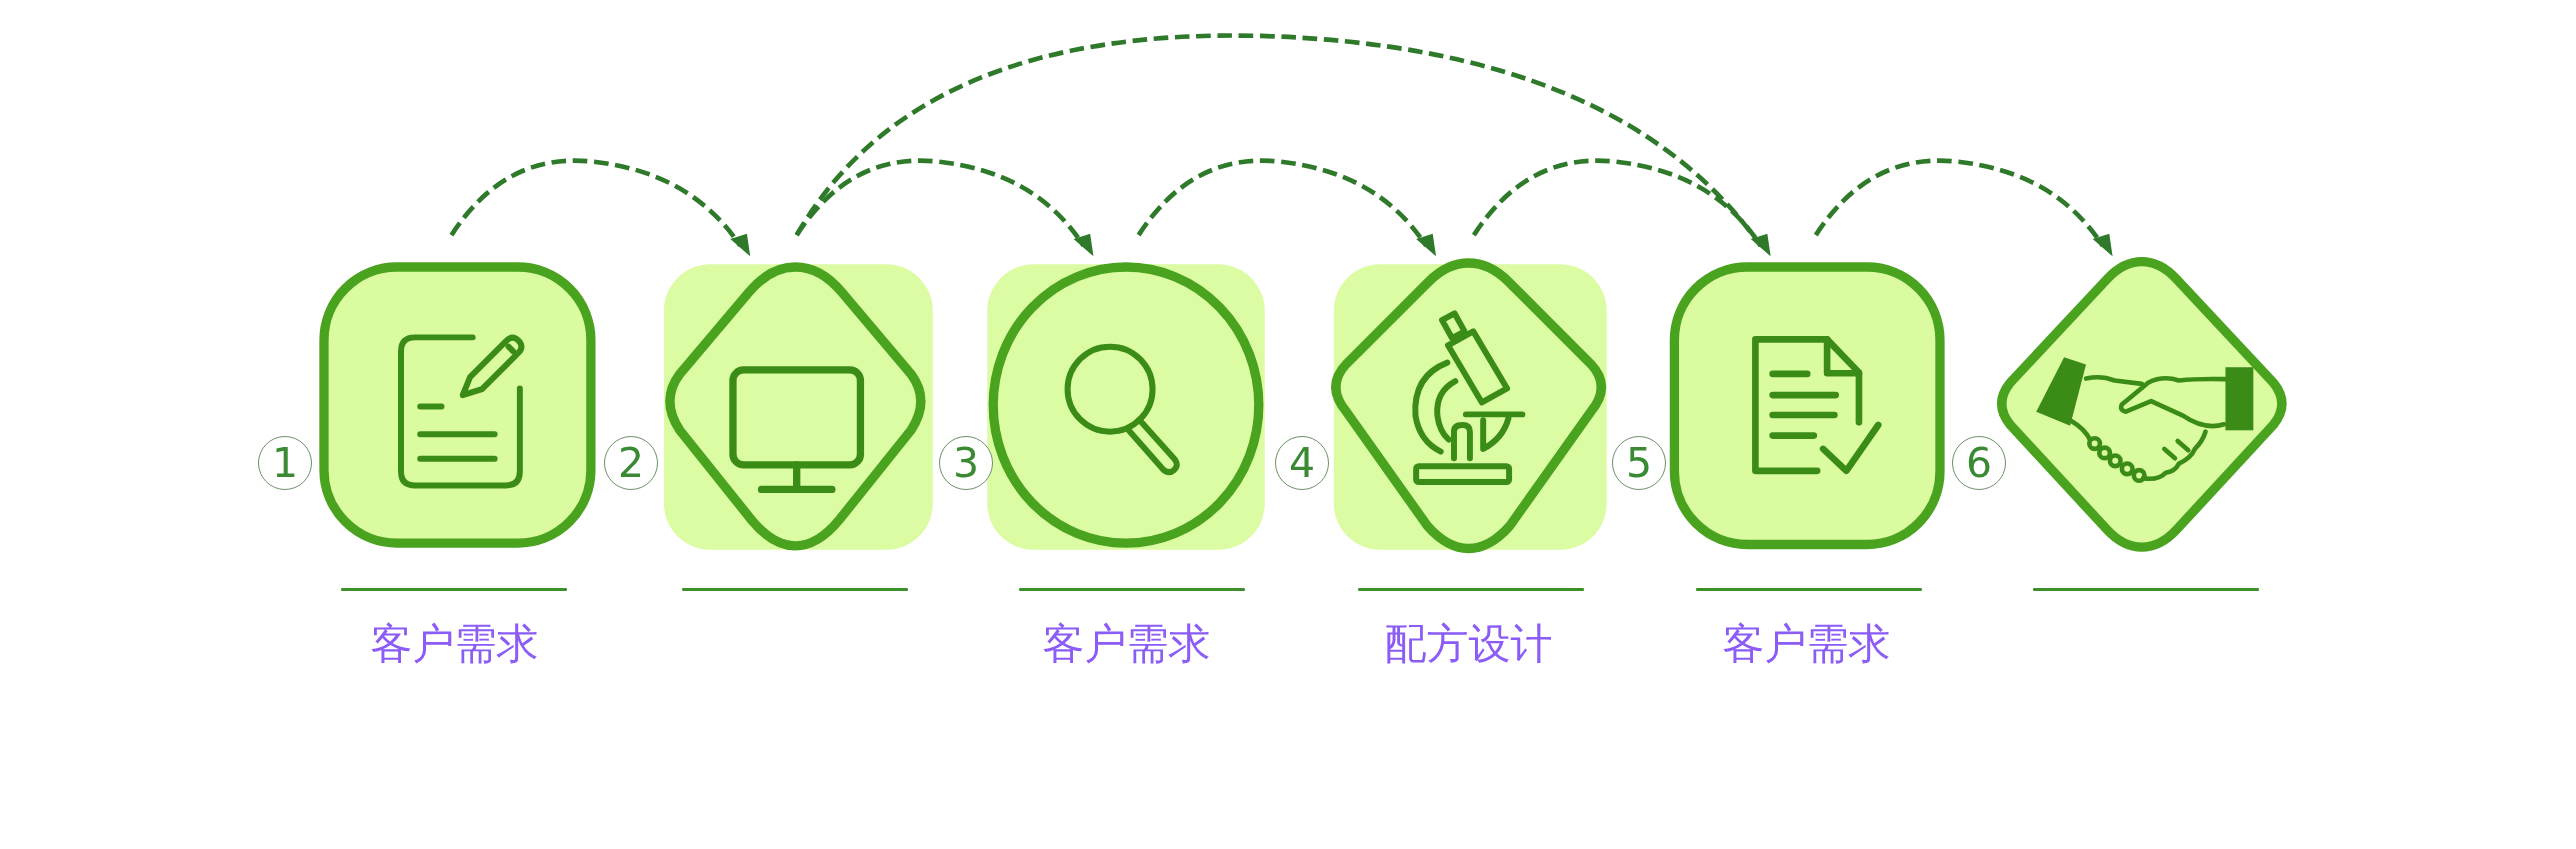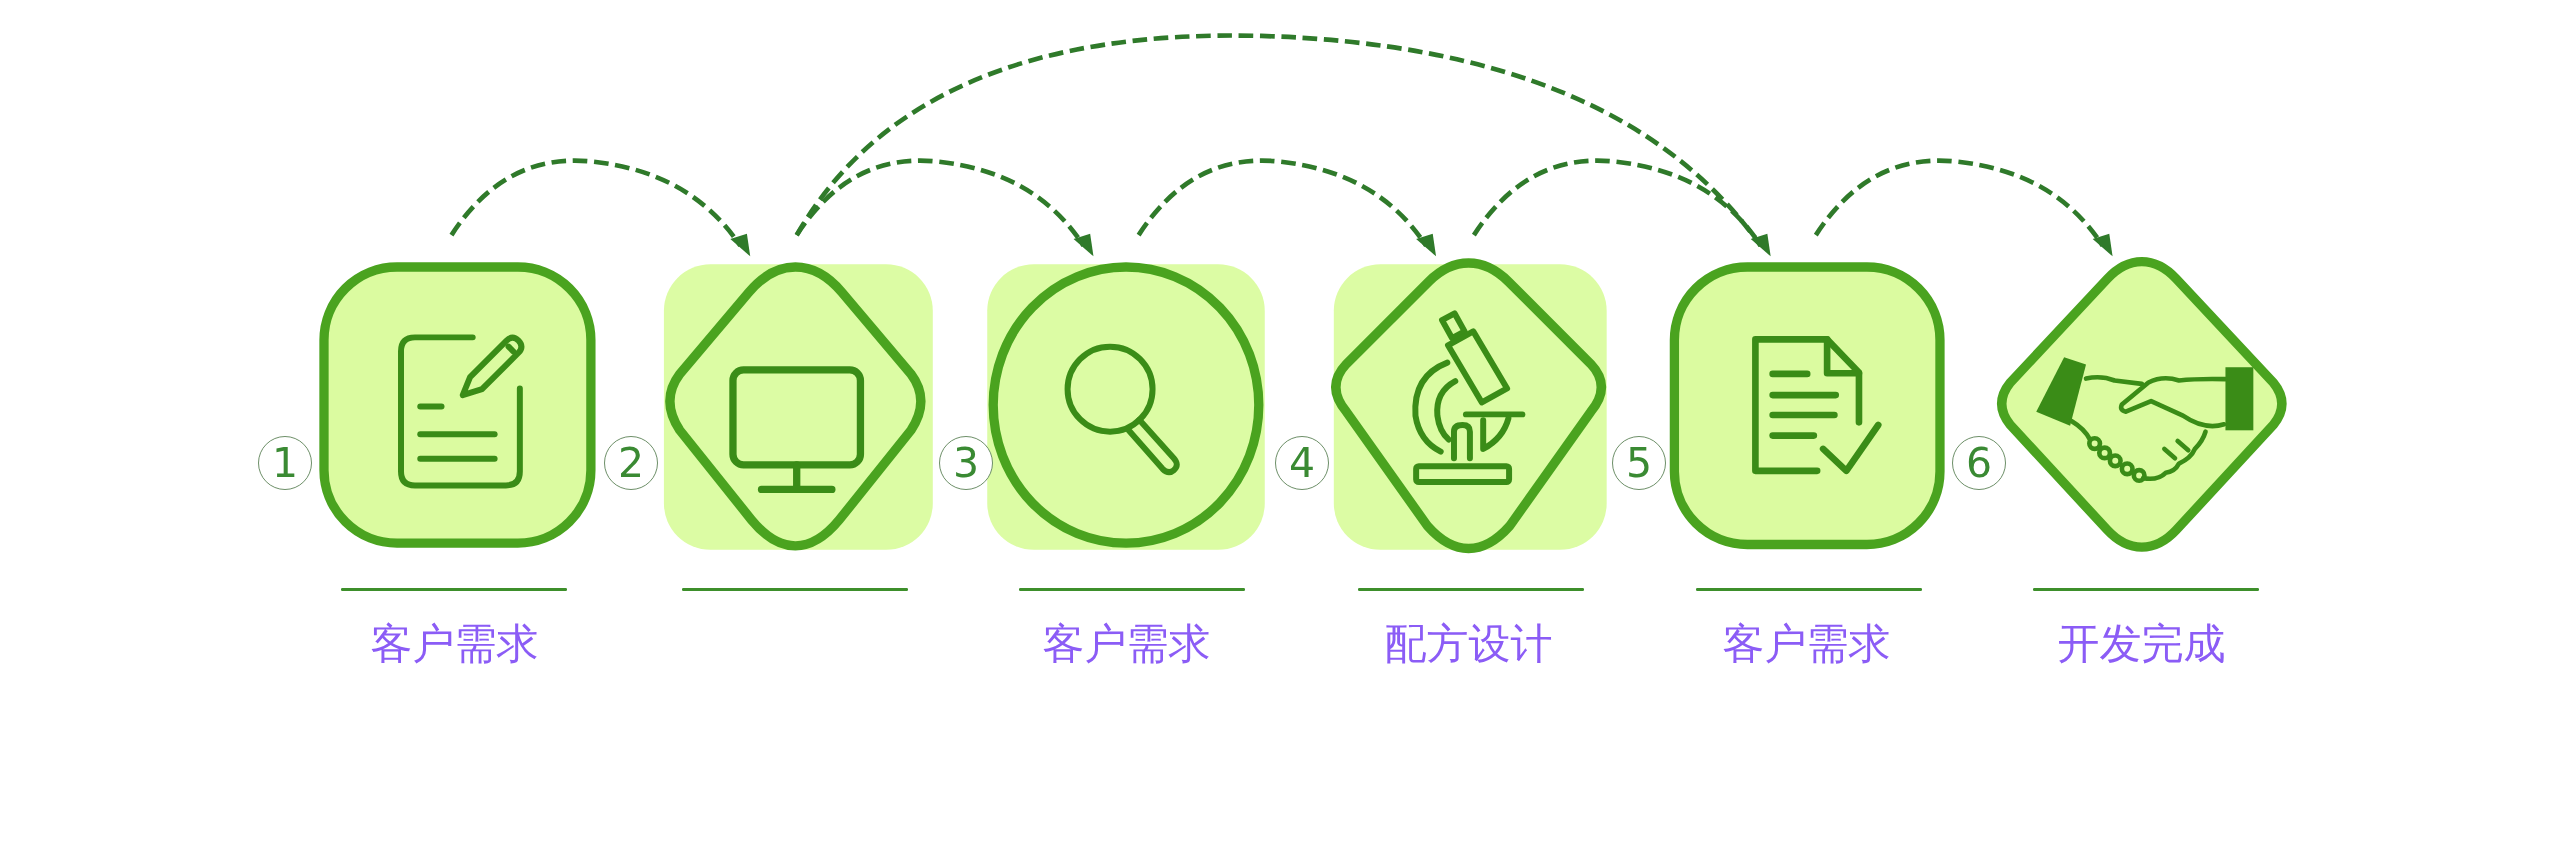--- a/index.html
+++ b/index.html
@@ -133,15 +133,14 @@
   <div class="underline" style="left:682px"></div>
   <div class="underline" style="left:1019px"></div>
   <div class="underline" style="left:1358px"></div>
   <div class="underline" style="left:1696px"></div>
   <div class="underline" style="left:2033px"></div>
 
   <div class="step-label" style="left:315px">客户需求</div>
   <div class="step-label" style="left:987px">客户需求</div>
   <div class="step-label" style="left:1329px">配方设计</div>
   <div class="step-label" style="left:1667px">客户需求</div>
-  <div class="step-label" style="left:2002px">开发完成</div>
 </div>
 
 
 </body></html>

